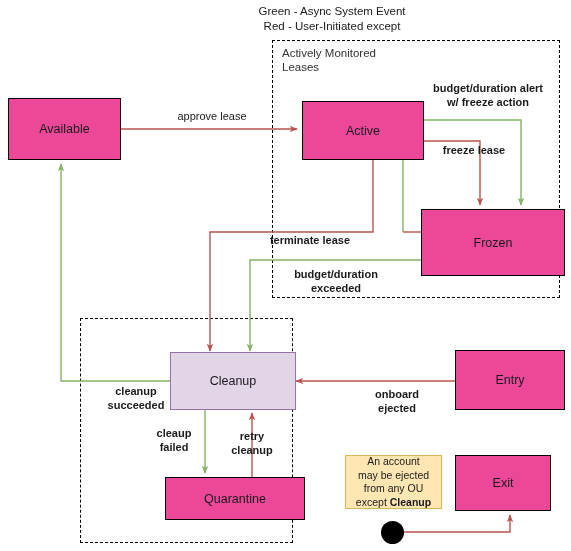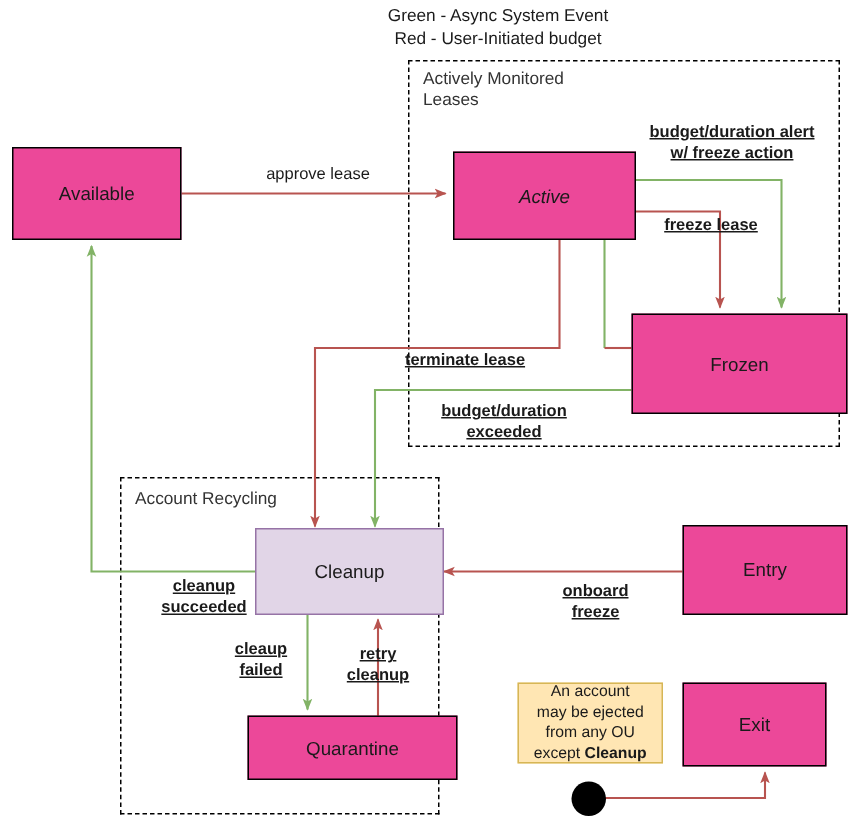--- a/index.html
+++ b/index.html
@@ -17,44 +17,41 @@
   .node.purple{background:#e1d5e7;border:1.6px solid #9673a6;}
 
   .note{position:absolute;box-sizing:border-box;background:#ffe6b3;border:1.4px solid #d6b656;
         font-size:10.5px;color:#1a1a1a;line-height:13.5px;text-align:center;
         display:flex;align-items:center;justify-content:center;padding:2px;}
   .note b{font-weight:bold;}
 
   .dot{position:absolute;background:#000000;border-radius:50%;}
 
   .edge-label{position:absolute;font-size:11px;color:#1a1a1a;line-height:13.5px;text-align:center;white-space:nowrap;}
-  .edge-label.bold{font-weight:bold;text-decoration:underline;}
+  .edge-label.bold{font-weight:bold;}
 
   svg.wires{position:absolute;left:0;top:0;width:571px;height:551px;pointer-events:none;}
 </style>
 </head>
 <body>
 
 <div id="canvas">
 
   <div class="legend" style="left:232px;top:4px;width:200px;">
     <div>Green - Async System Event</div>
-    <div>Red - User-Initiated budget</div>
+    <div>Red - User-Initiated except</div>
   </div>
 
   <div class="group" style="left:272px;top:40px;width:288px;height:258px;"></div>
   <div class="group-label" style="left:282px;top:46px;width:160px;">
     <div>Actively Monitored</div>
     <div>Leases</div>
   </div>
 
   <div class="group" style="left:80px;top:318px;width:213px;height:225px;"></div>
-  <div class="group-label" style="left:90px;top:326px;width:160px;">
-    <div>Account Recycling</div>
-  </div>
 
   <svg class="wires" viewBox="0 0 571 551">
     <defs>
       <marker id="ah-red" markerWidth="9" markerHeight="9" refX="7.2" refY="3.6" orient="auto" markerUnits="userSpaceOnUse">
         <path d="M0,0.4 L8,3.6 L0,6.8 L1.9,3.6 Z" fill="#b85450"></path>
       </marker>
       <marker id="ah-green" markerWidth="9" markerHeight="9" refX="7.2" refY="3.6" orient="auto" markerUnits="userSpaceOnUse">
         <path d="M0,0.4 L8,3.6 L0,6.8 L1.9,3.6 Z" fill="#82b366"></path>
       </marker>
     </defs>
@@ -83,21 +80,21 @@
       <path d="M455,381 L296,381" stroke="#b85450" marker-end="url(#ah-red)"></path>
 
       <path d="M403,532 L510,532 L510,515" stroke="#b85450" marker-end="url(#ah-red)"></path>
     </g>
   </svg>
 
   <div class="node grey" style="left:8px;top:98px;width:113px;height:62px;">
     <span>Available</span>
   </div>
 
-  <div class="node grey" style="left:302px;top:101px;width:122px;height:59px;font-style:italic;">
+  <div class="node grey" style="left:302px;top:101px;width:122px;height:59px;">
     <span>Active</span>
   </div>
 
   <div class="node grey" style="left:421px;top:209px;width:144px;height:67px;">
     <span>Frozen</span>
   </div>
 
   <div class="node purple" style="left:170px;top:352px;width:126px;height:58px;">
     <span>Cleanup</span>
   </div>
@@ -159,16 +156,16 @@
     <div>failed</div>
   </div>
 
   <div class="edge-label bold" style="left:222px;top:430px;width:60px;">
     <div>retry</div>
     <div>cleanup</div>
   </div>
 
   <div class="edge-label bold" style="left:355px;top:388px;width:84px;">
     <div>onboard</div>
-    <div>freeze</div>
+    <div>ejected</div>
   </div>
 
 </div>
 
 </body></html>

